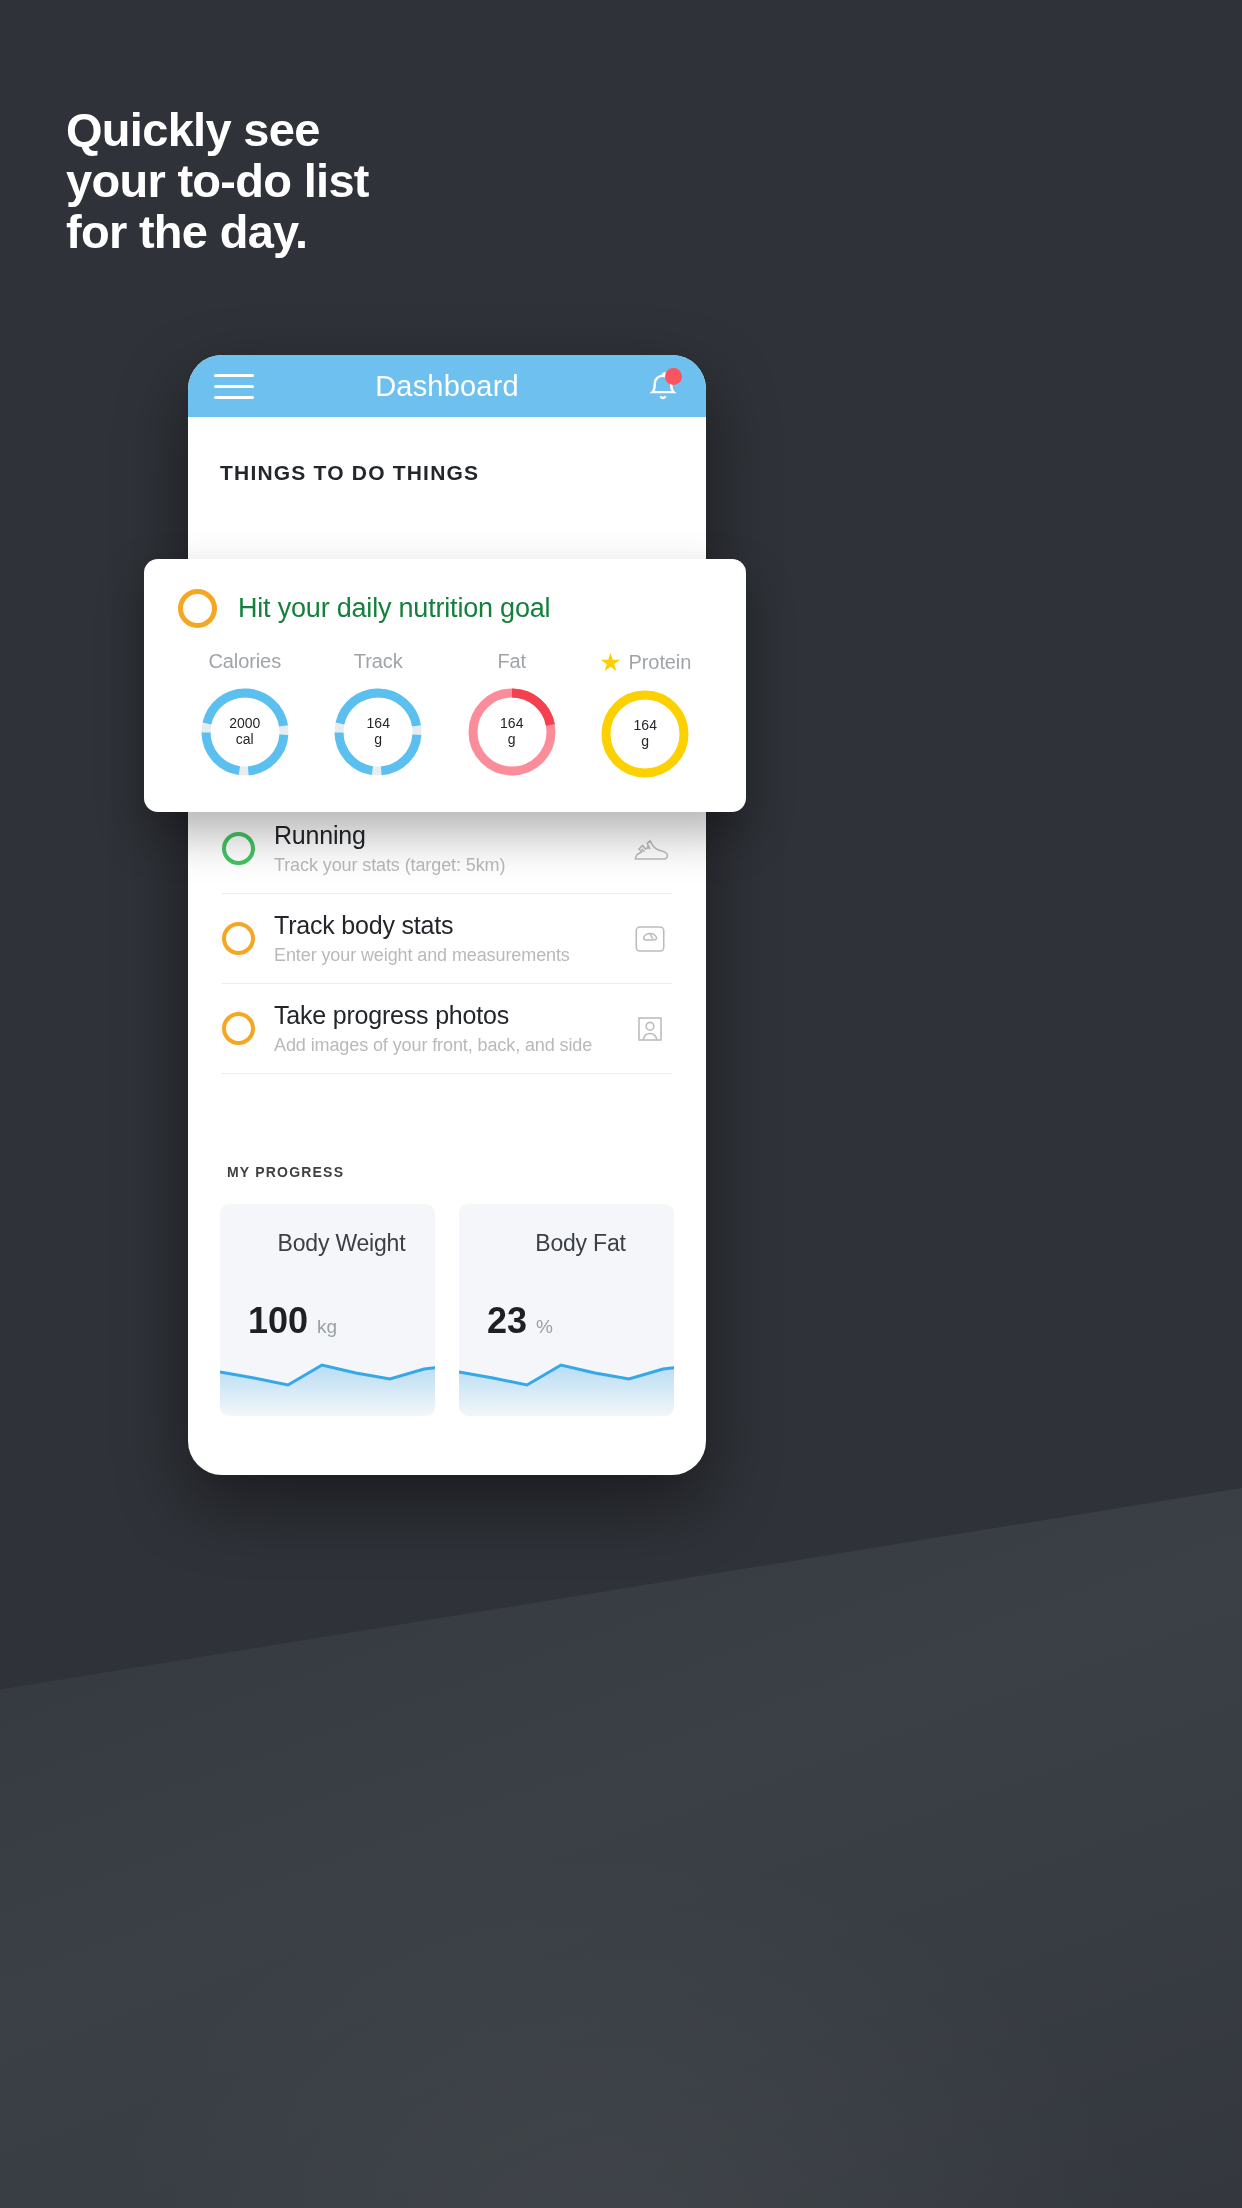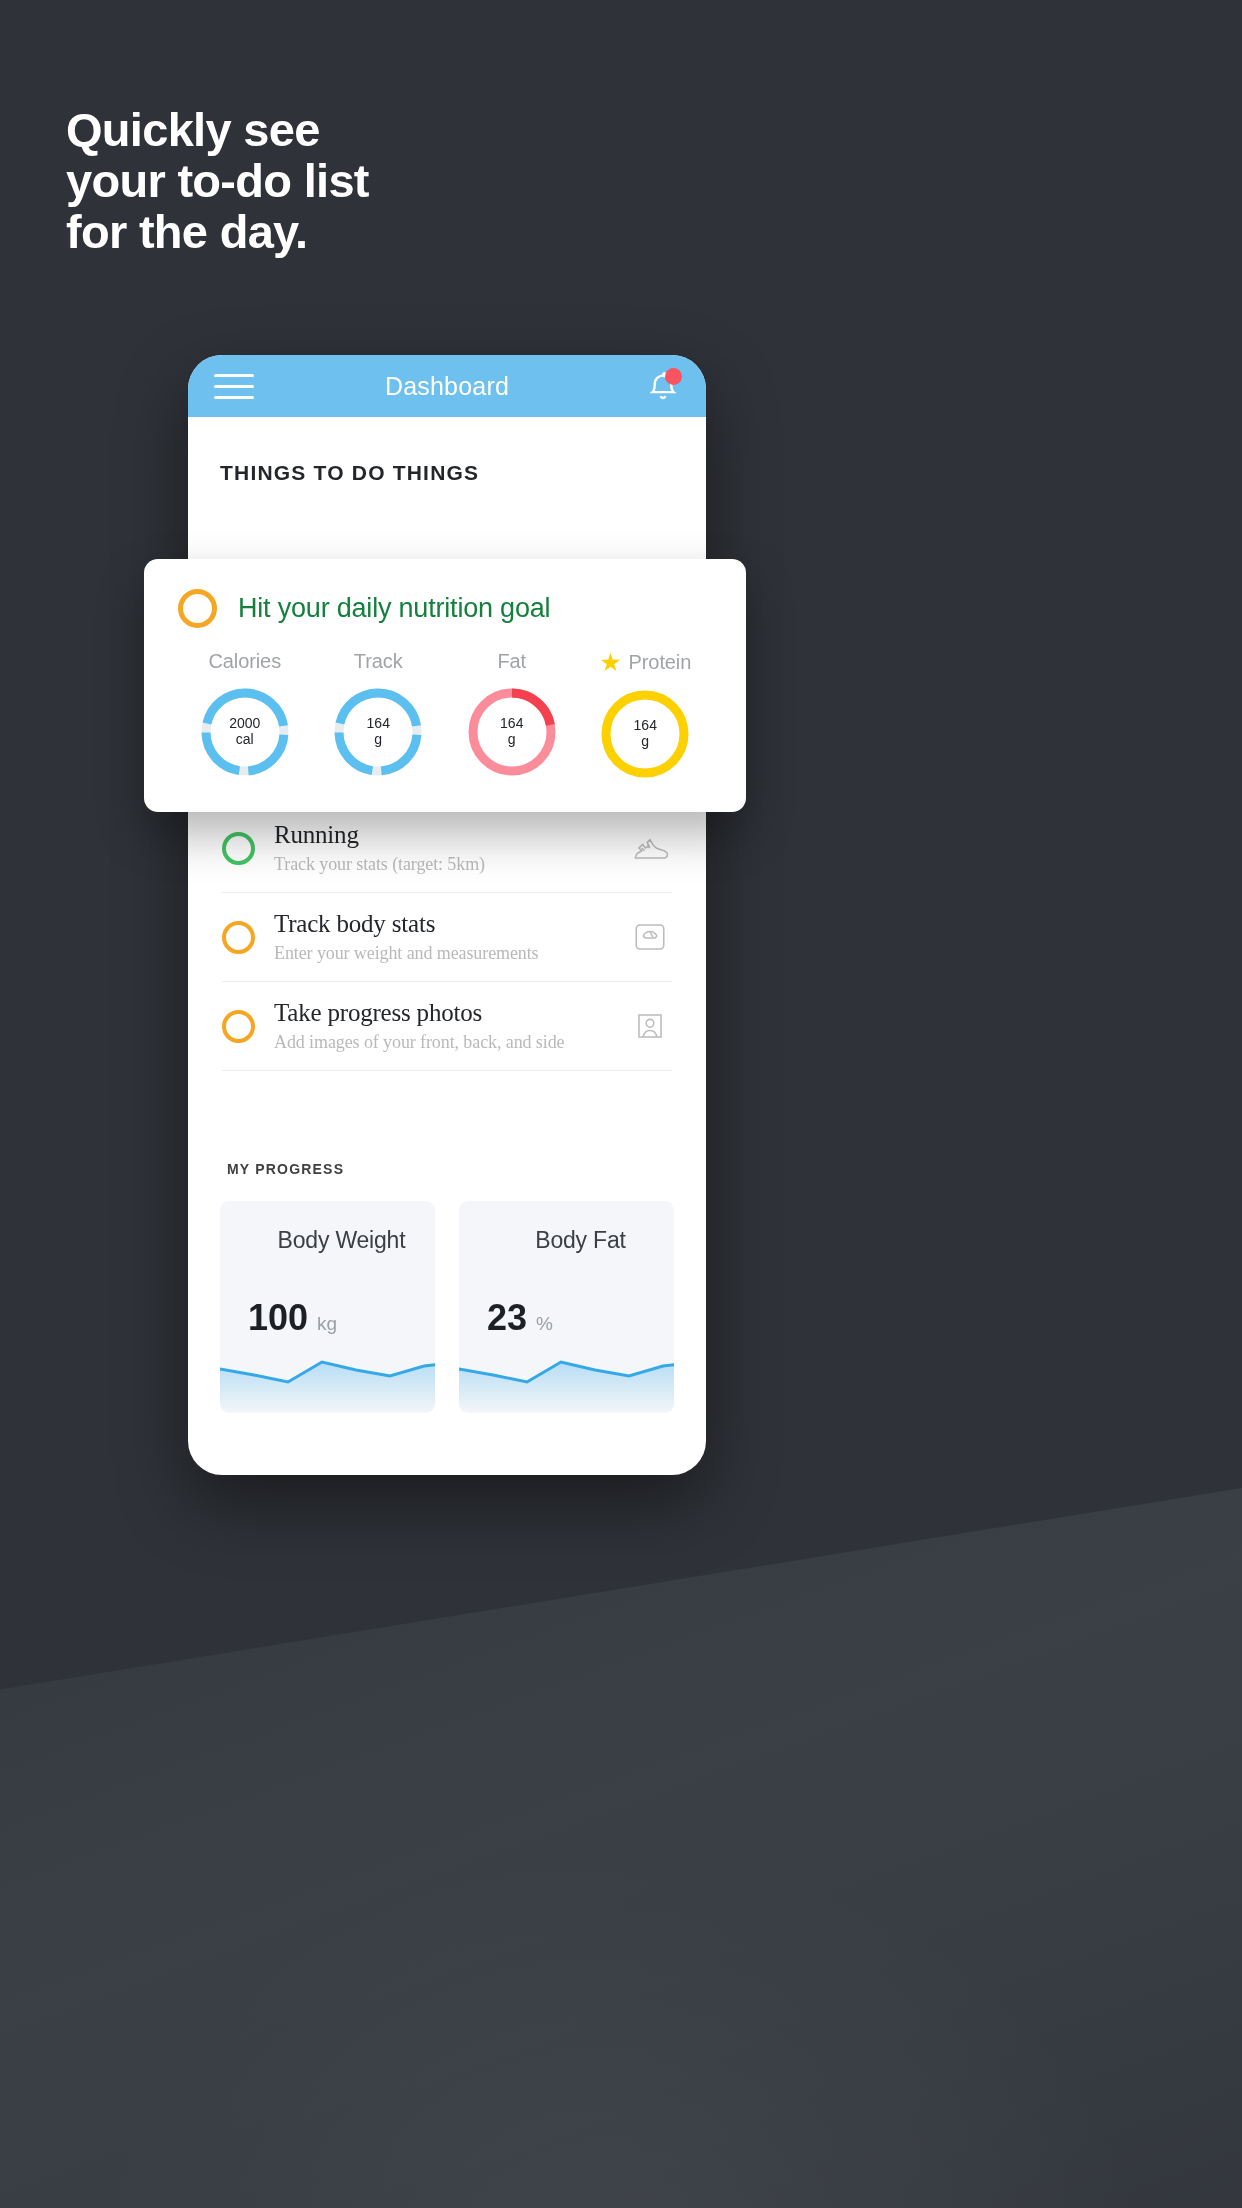--- a/index.html
+++ b/index.html
@@ -70,42 +70,42 @@
   
   .appbar{
     height:62px; background:#6ec1ee;
     display:flex; align-items:center; justify-content:space-between;
     padding:0 24px 0 26px; position:relative;
   }
   .burger{ width:40px; display:flex; flex-direction:column; gap:8px; cursor:pointer; }
   .burger i{ display:block; height:3px; background:#fff; border-radius:2px; }
   .appbar-title{
     position:absolute; left:0; right:0; text-align:center;
-    font-size:25px; color:#ffffff; letter-spacing:.2px; pointer-events:none;
+    font-size:29px; color:#ffffff; letter-spacing:.2px; pointer-events:none;
   }
   .bell-wrap{ position:relative; width:38px; height:40px; cursor:pointer; }
   .bell{ position:absolute; left:2px; top:4px; }
   .bell-dot{
     position:absolute; right:0px; top:2px; width:17px; height:17px;
     border-radius:50%; background:#f9545f;
   }
 
   
   .screen{ background:#fff; height:calc(100% - 118px); position:relative; }
   .section-title{
     font-size:21px; font-weight:bold; color:#23262a;
     letter-spacing:1.2px; padding:44px 0 0 32px;
   }
 
   
   .todo-list{ margin-top:318px; padding:0 34px; }
   .todo{
     display:flex; align-items:center;
     border-bottom:1.5px solid #ececec;
-    padding:17px 0 17px 0; gap:19px;font-family:Liberation Serif, serif;
+    padding:17px 0 17px 0; gap:19px;
   }
   .todo:first-child{ border-top:1.5px solid #ececec; }
   .ring-check{
     width:33px; height:33px; border-radius:50%;
     border:4px solid #f5a623; flex:0 0 33px; cursor:pointer;
   }
   .ring-check.green{ border-color:#43c463; }
   .todo-text{ flex:1; }
   .todo-title{ font-size:25px; color:#23262a; letter-spacing:-.2px; }
   .todo-sub{ font-size:18px; color:#b9b9b9; margin-top:5px; letter-spacing:-.1px; }

